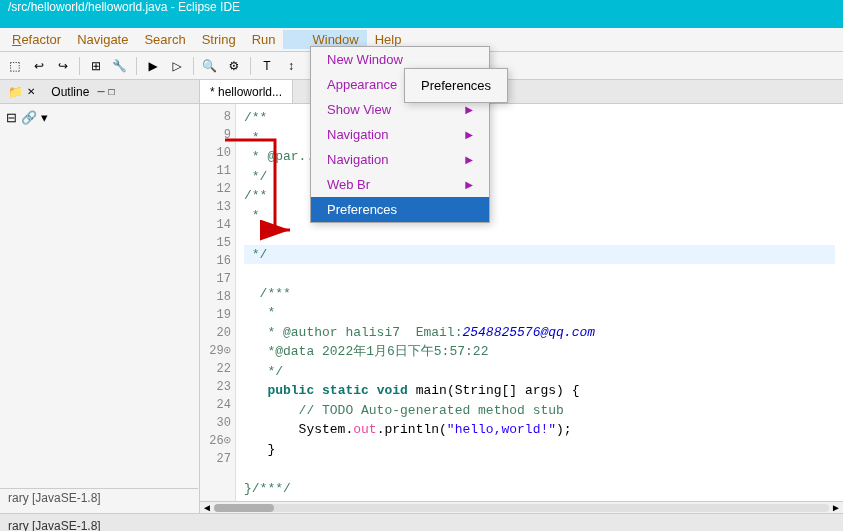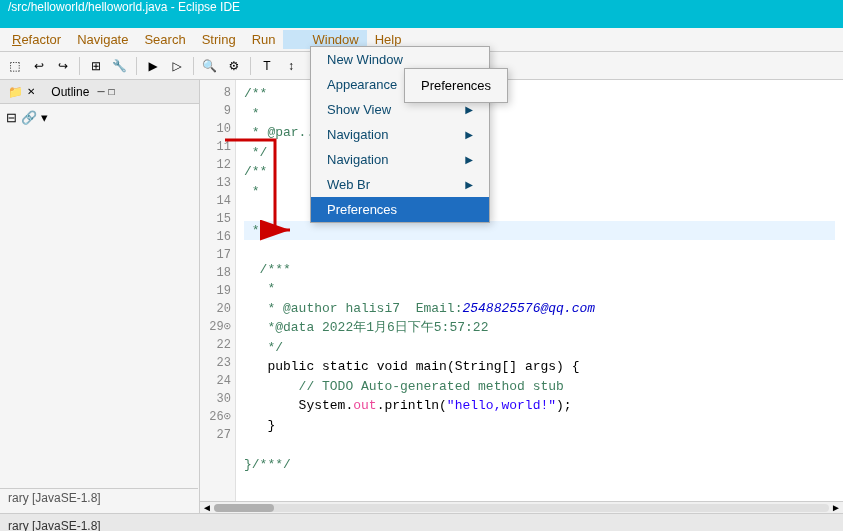--- a/index.html
+++ b/index.html
@@ -143,21 +143,21 @@
       line-height: 1.5;
       user-select: none;
     }
     #code-content {
       padding: 4px 8px;
       line-height: 1.5;
       color: #000;
       white-space: pre;
       flex: 1;
     }
-    .kw { color: #000000; font-weight: normal; }
+    .kw { color: #0f766e; font-weight: bold; }
     .comment { color: #3f7f5f; }
     .string { color: #2a00ff; }
     .line-highlight { background: #e8f4ff; display: block; }
 
     
     #status-bar {
       background: #e8e8e8;
       border-top: 1px solid #ccc;
       height: 24px;
       display: flex;
@@ -187,21 +187,21 @@
       box-shadow: 2px 2px 8px rgba(0,0,0,0.2);
       z-index: 100;
       min-width: 180px;
     }
     .dropdown-item {
       padding: 5px 16px;
       cursor: pointer;
       display: flex;
       align-items: center;
       justify-content: space-between;
-      color: #0c4a6e;
+      color: #a21caf;
       font-size: 13px;
     }
     .dropdown-item.highlighted { background: #1e6dc0; color: white; }
     .dropdown-arrow { font-size: 10px; }
 
     
     #preferences-tooltip {
       position: absolute;
       top: 68px;
       left: 404px;
@@ -288,20 +288,25 @@
     <div style="padding: 4px; flex:1;">
       <div style="display:flex;gap:4px;padding:2px;">
         <span>⊟</span>
         <span>🔗</span>
         <span>▾</span>
       </div>
     </div>
   </div>
 
   <div id="editor-area">
+    <div id="editor-tabs">
+      <div class="editor-tab">
+        <span>* helloworld...</span>
+      </div>
+    </div>
     <div id="code-area">
       <div id="line-numbers">
         <div>8</div>
         <div>9</div>
         <div>10</div>
         <div>11</div>
         <div>12</div>
         <div>13</div>
         <div>14</div>
         <div>15</div>

